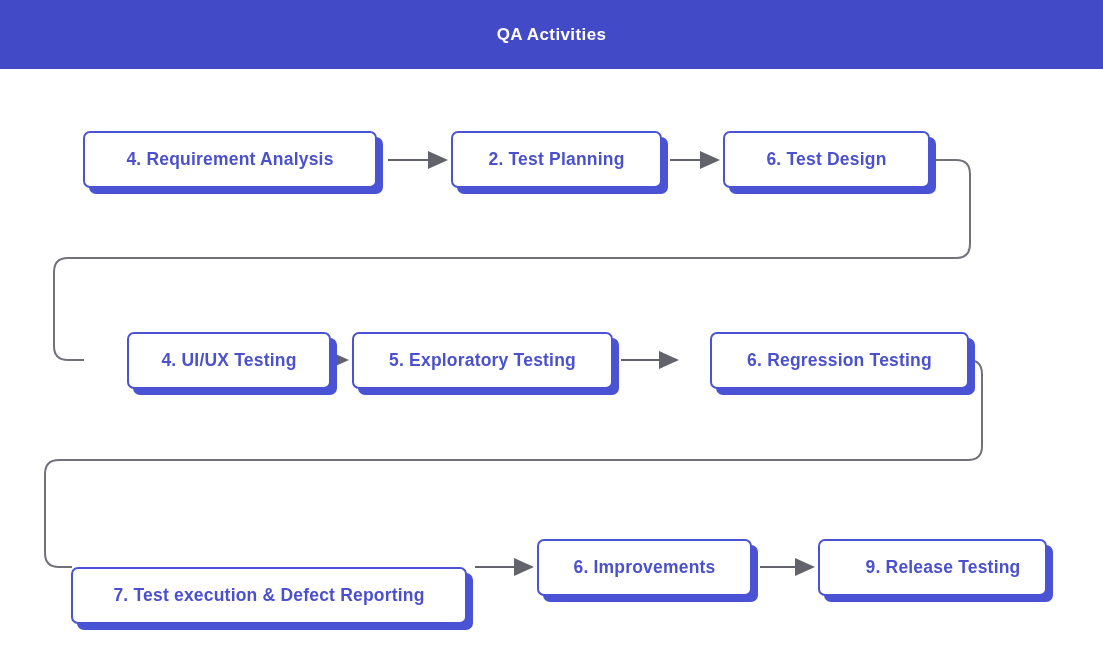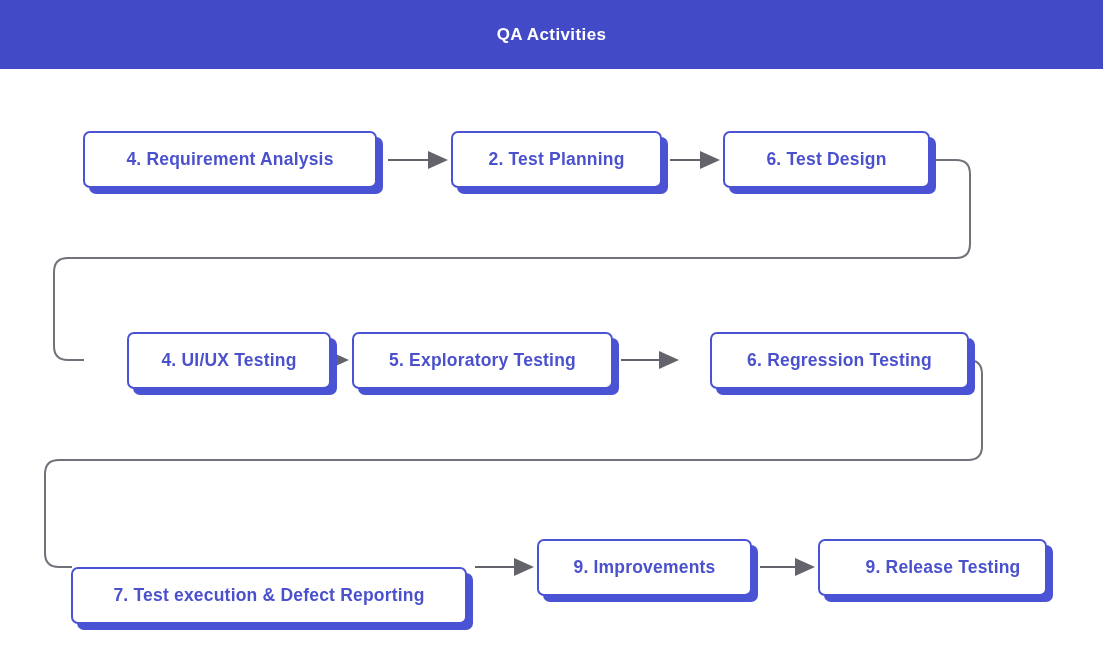--- a/index.html
+++ b/index.html
@@ -93,20 +93,20 @@
     <div class="node n5">
       <span>5. Exploratory Testing</span>
     </div>
     <div class="node n6">
       <span>6. Regression Testing</span>
     </div>
     <div class="node n7">
       <span>7. Test execution &amp; Defect Reporting</span>
     </div>
     <div class="node n8">
-      <span>9. Improvements</span>
+      <span>6. Improvements</span>
     </div>
     <div class="node n9">
       <span>9. Release Testing</span>
     </div>
 
   </div>
 </div>
 
 </body></html>

